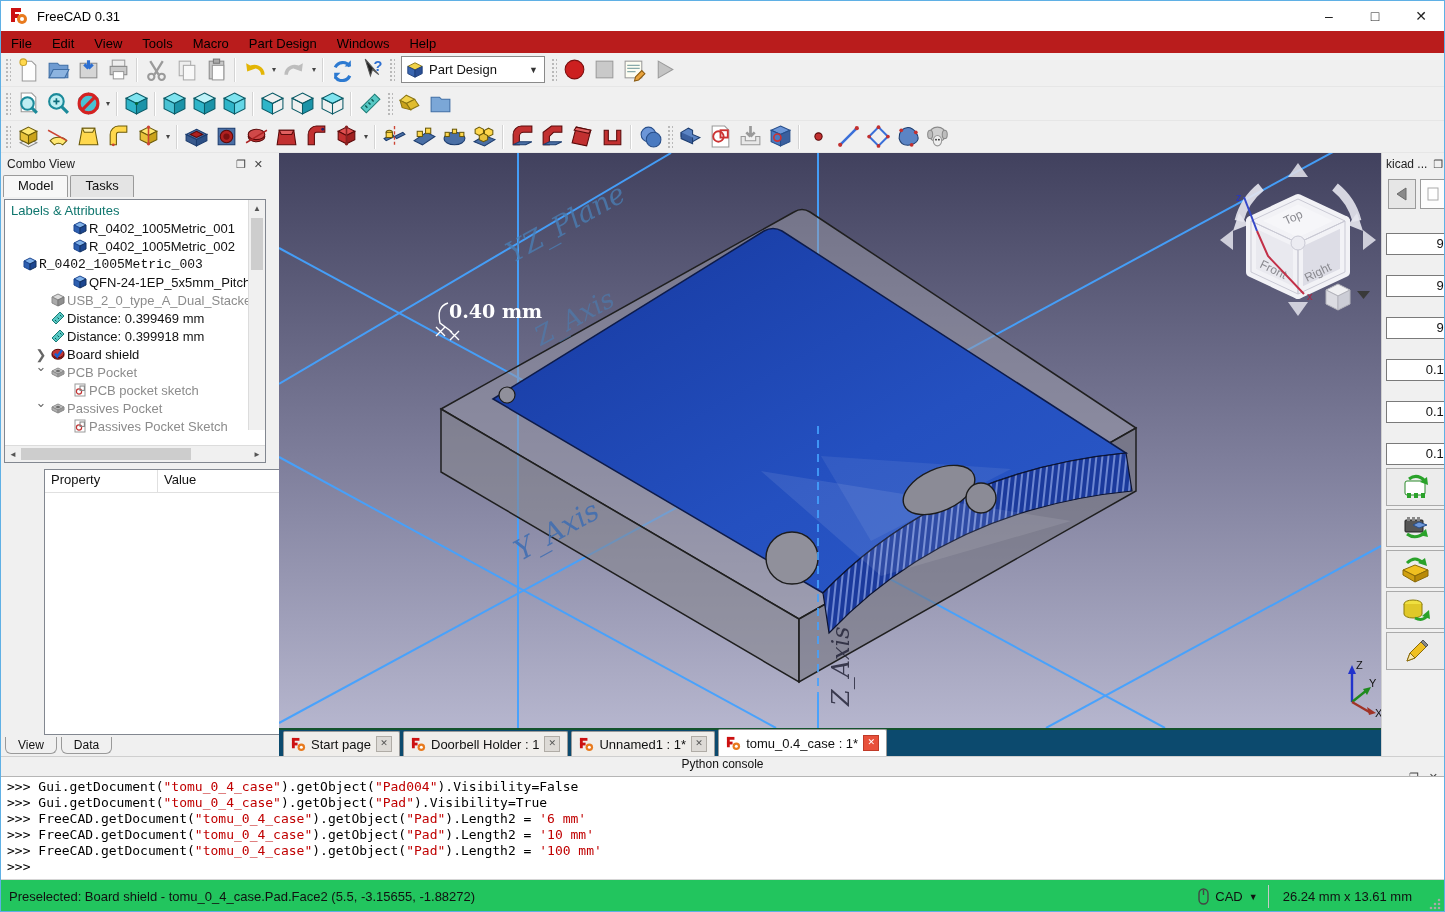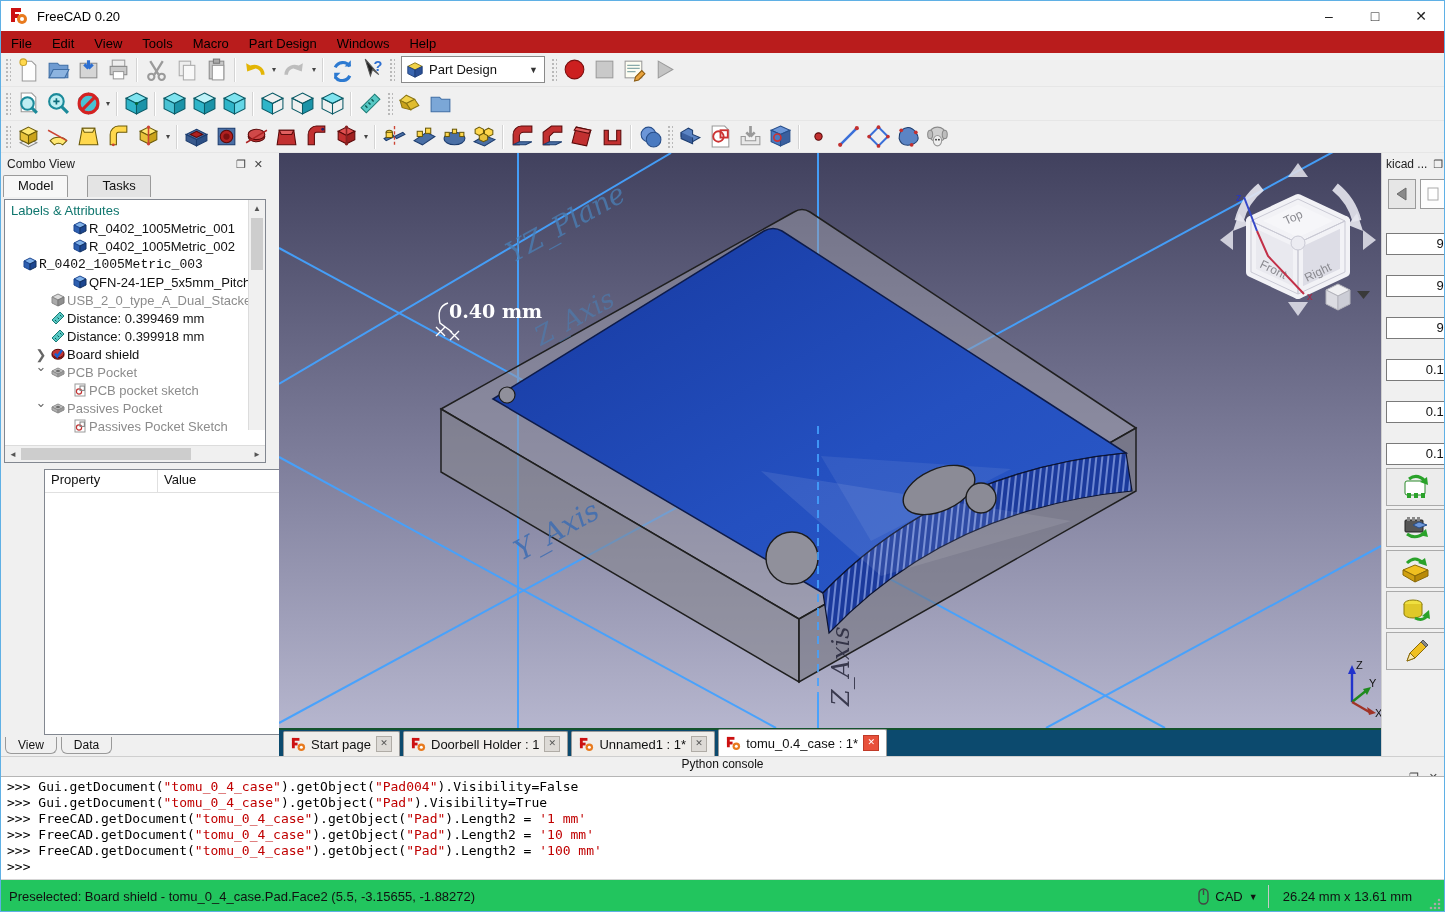--- a/index.html
+++ b/index.html
@@ -26,21 +26,21 @@
   .tbtn svg{width:25px;height:25px;}
   .dd{width:10px;height:30px;display:flex;align-items:center;justify-content:center;font-size:8px;color:#444;flex:0 0 auto;}
   #wb-combo{width:138px;height:25px;background:#fff;border:1px solid #8a8a8a;display:flex;align-items:center;margin:0 4px;padding-left:4px;}
   #wb-combo svg{width:18px;height:18px;margin-right:5px;}
   #wb-combo .arrow{margin-left:auto;margin-right:6px;font-size:9px;color:#333;}
   
   #left-dock{position:absolute;left:0;top:152px;width:268px;height:603px;background:#f0f0f0;}
   .dock-header{height:22px;display:flex;align-items:center;padding:0 6px;font-size:12px;color:#222;}
   .dock-header .hbtns{margin-left:auto;display:flex;gap:8px;color:#444;font-size:11px;}
   #cv-tabs{display:flex;height:22px;padding-left:2px;}
-  .cv-tab{padding:2px 14px;font-size:13px;border:1px solid #9a9a9a;border-bottom:none;background:#e4e4e4;margin-right:19px;border-radius:2px 2px 0 0;}
+  .cv-tab{padding:2px 14px;font-size:13px;border:1px solid #9a9a9a;border-bottom:none;background:#e4e4e4;margin-right:2px;border-radius:2px 2px 0 0;}
   .cv-tab.active{background:#f7f7f7;font-weight:400;}
   #tree-box{position:absolute;left:3px;top:46px;width:262px;height:264px;background:#fff;border:1px solid #828790;box-sizing:border-box;overflow:hidden;}
   #tree-header{font-size:13px;padding:3px 0 3px 6px;color:#0f766e;}
   .tree-row{height:18px;display:flex;align-items:flex-start;white-space:nowrap;overflow:hidden;font-size:13px;}
   .tree-row .exp{width:16px;flex:0 0 auto;display:flex;justify-content:center;color:#666;}
   .tree-row .ticon{width:18px;flex:0 0 auto;display:flex;justify-content:center;}
   .tree-row .ticon svg{width:14px;height:14px;}
   .tree-row.dim .tlabel{color:#8c8c8c;}
   #tree-vscroll{position:absolute;right:0;top:0;width:16px;height:230px;background:#f0f0f0;border-left:1px solid #dcdcdc;}
   #tree-vscroll .sb-arrow{height:16px;display:flex;align-items:center;justify-content:center;font-size:8px;color:#555;}
@@ -91,21 +91,21 @@
 <body>
 
 <div id="titlebar">
   <svg class="app-icon" viewBox="0 0 20 20">
     <rect x="2" y="2" width="10" height="4" fill="#cc1111"></rect>
       <rect x="2" y="2" width="4" height="14" fill="#cc1111"></rect>
       <rect x="2" y="8" width="8" height="4" fill="#cc1111"></rect>
     <circle cx="13" cy="13" r="5" fill="#e87a1e"></circle>
       <circle cx="13" cy="13" r="2" fill="#fff"></circle>
   </svg>
-  <span class="title">FreeCAD 0.20</span>
+  <span class="title">FreeCAD 0.31</span>
   <div id="win-controls">
     <div class="win-btn">–</div>
     <div class="win-btn">□</div>
     <div class="win-btn">✕</div>
   </div>
 </div>
 
 <div id="menubar">
     <span class="menu-item">File</span>
     <span class="menu-item">Edit</span>
@@ -968,21 +968,21 @@
 <div id="py-header">
   <span>Python console</span>
   <span class="hbtns">
     <span>❐</span>
     <span>✕</span>
   </span>
 </div>
 <div id="py-console">
     <div class="console-line"><span class="k">&gt;&gt;&gt; Gui.getDocument(</span><span class="r">"tomu_0_4_case"</span><span class="k">).getObject(</span><span class="r">"Pad004"</span><span class="k">).Visibility=False</span></div>
     <div class="console-line"><span class="k">&gt;&gt;&gt; Gui.getDocument(</span><span class="r">"tomu_0_4_case"</span><span class="k">).getObject(</span><span class="r">"Pad"</span><span class="k">).Visibility=True</span></div>
-    <div class="console-line"><span class="k">&gt;&gt;&gt; FreeCAD.getDocument(</span><span class="r">"tomu_0_4_case"</span><span class="k">).getObject(</span><span class="r">"Pad"</span><span class="k">).Length2 = </span><span class="r">'1 mm'</span></div>
+    <div class="console-line"><span class="k">&gt;&gt;&gt; FreeCAD.getDocument(</span><span class="r">"tomu_0_4_case"</span><span class="k">).getObject(</span><span class="r">"Pad"</span><span class="k">).Length2 = </span><span class="r">'6 mm'</span></div>
     <div class="console-line"><span class="k">&gt;&gt;&gt; FreeCAD.getDocument(</span><span class="r">"tomu_0_4_case"</span><span class="k">).getObject(</span><span class="r">"Pad"</span><span class="k">).Length2 = </span><span class="r">'10 mm'</span></div>
     <div class="console-line"><span class="k">&gt;&gt;&gt; FreeCAD.getDocument(</span><span class="r">"tomu_0_4_case"</span><span class="k">).getObject(</span><span class="r">"Pad"</span><span class="k">).Length2 = </span><span class="r">'100 mm'</span></div>
     <div class="console-line"><span class="k">&gt;&gt;&gt;</span></div>
   </div>
 
 <div id="statusbar">
   <span id="status-msg">Preselected: Board shield - tomu_0_4_case.Pad.Face2 (5.5, -3.15655, -1.88272)</span>
   <div id="status-right">
     <div id="nav-style">
       <svg width="11" height="17" viewBox="0 0 11 17">

